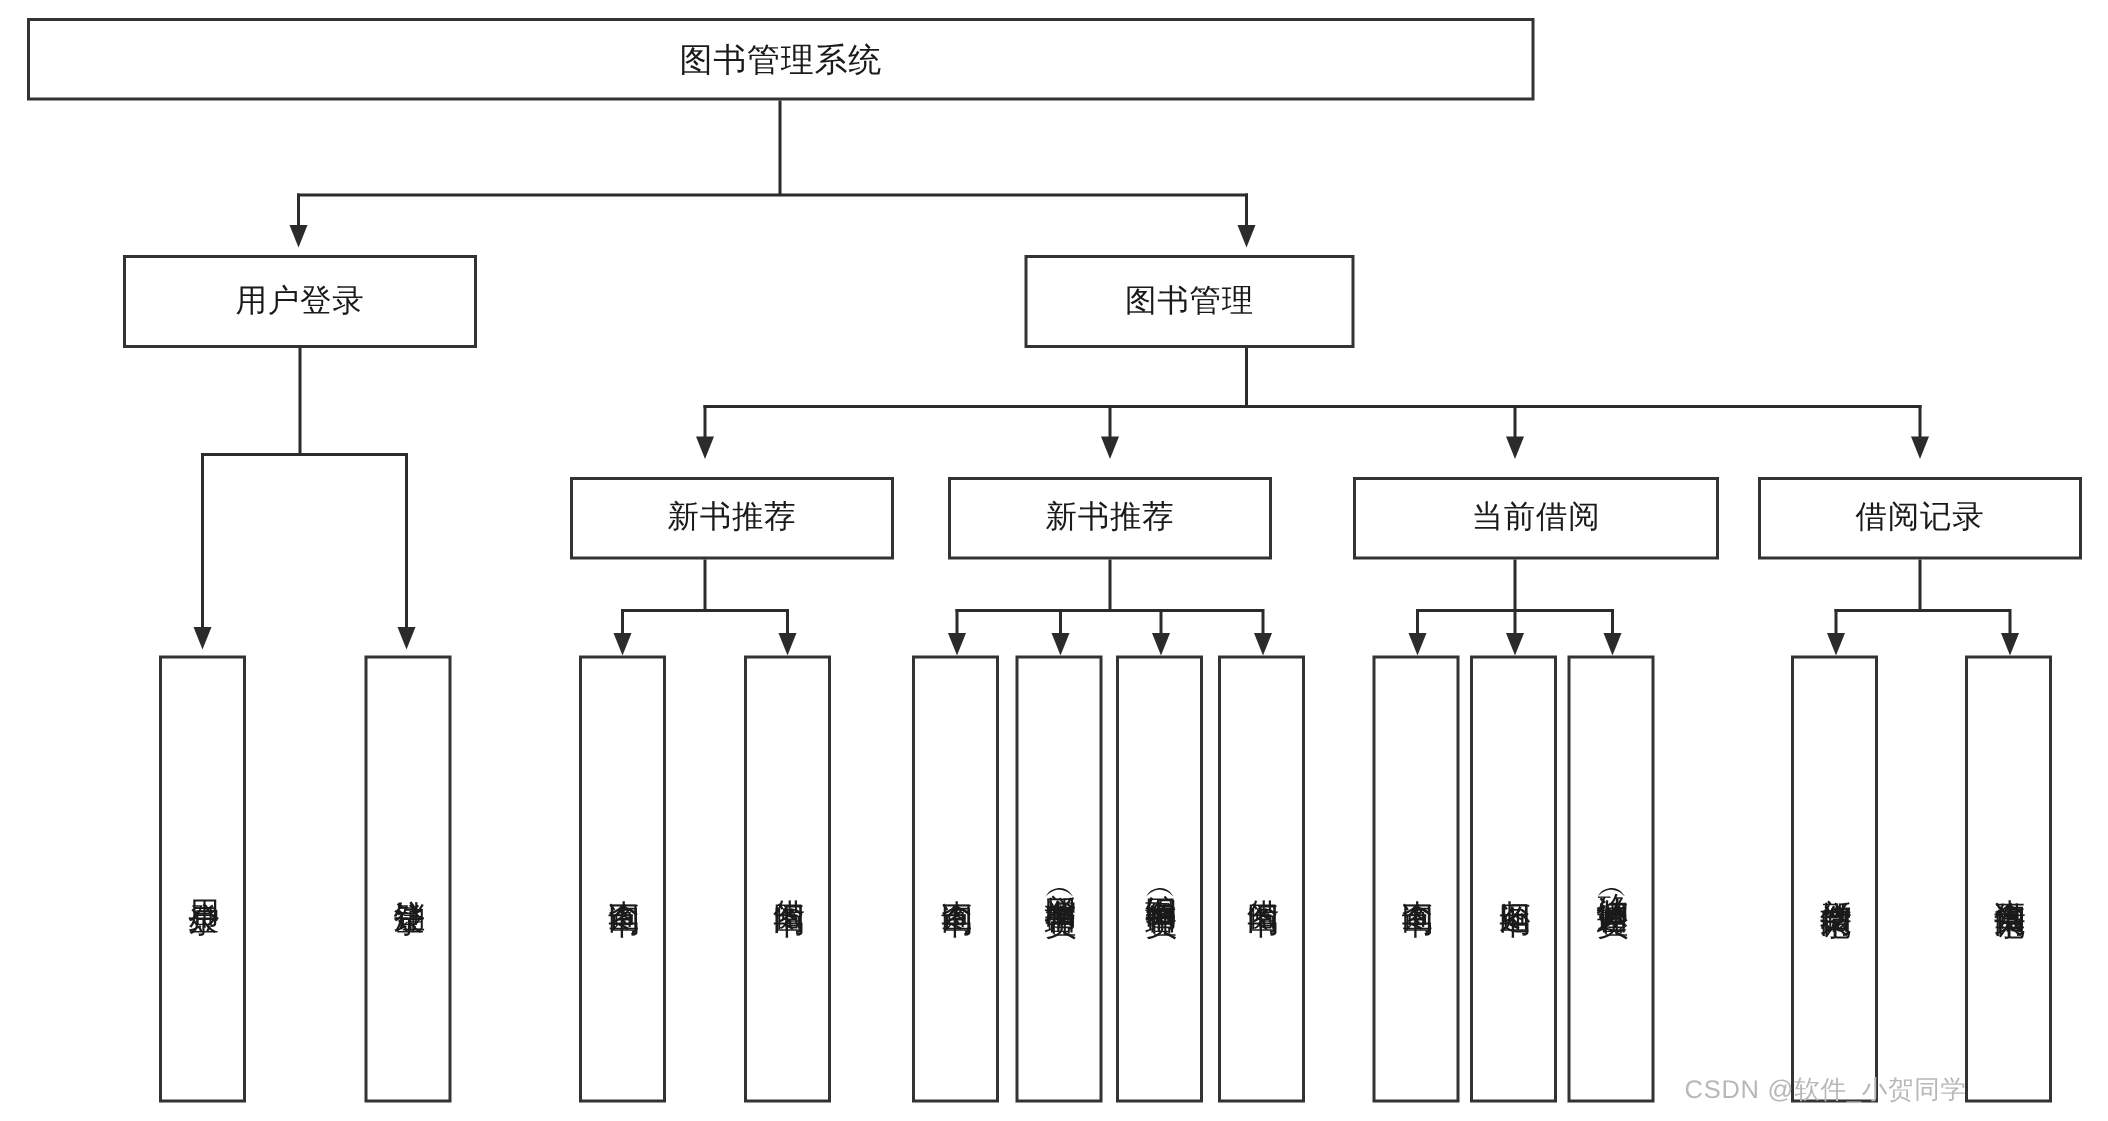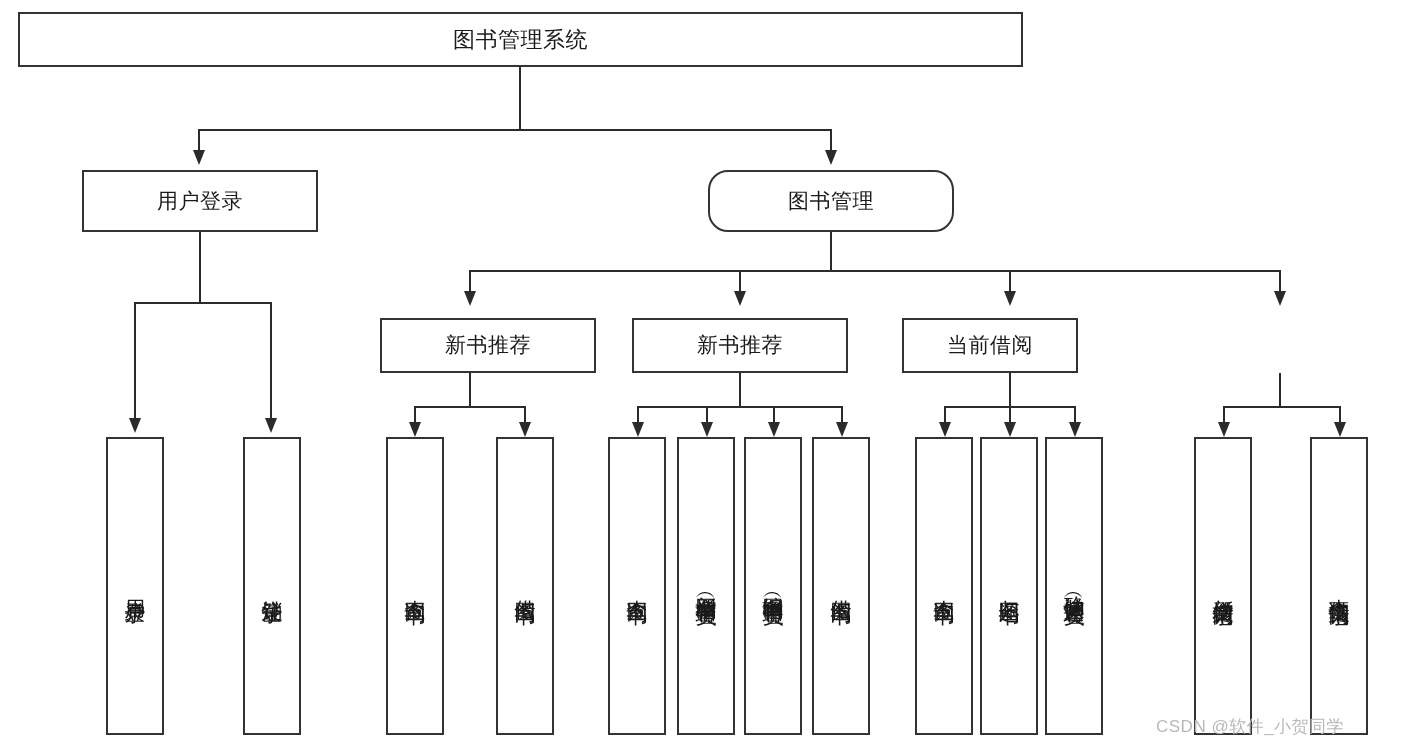--- a/index.html
+++ b/index.html
@@ -90,21 +90,21 @@
   <div class="ln v" style="left:519px; top:67px; width:2px; height:63px;"></div>
   <div class="ln h" style="left:198px; top:129px; width:634px; height:2px;"></div>
   <div class="ln v" style="left:198px; top:129px; width:2px; height:22px;"></div>
   <div class="arrow" style="left:193px; top:150px;"></div>
   <div class="ln v" style="left:830px; top:129px; width:2px; height:22px;"></div>
   <div class="arrow" style="left:825px; top:150px;"></div>
 
   <div class="node horiz" style="left:82px; top:170px; width:236px; height:62px;">
     <span class="label">用户登录</span>
   </div>
-  <div class="node horiz" style="left:708px; top:170px; width:246px; height:62px;border-radius:20px;">
+  <div class="node horiz" style="left:683px; top:170px; width:220px; height:62px;">
     <span class="label">图书管理</span>
   </div>
 
   <div class="ln v" style="left:199px; top:232px; width:2px; height:72px;"></div>
   <div class="ln h" style="left:134px; top:302px; width:138px; height:2px;"></div>
   <div class="ln v" style="left:134px; top:302px; width:2px; height:117px;"></div>
   <div class="arrow" style="left:129px; top:418px;"></div>
   <div class="ln v" style="left:270px; top:302px; width:2px; height:117px;"></div>
   <div class="arrow" style="left:265px; top:418px;"></div>
 
@@ -118,22 +118,25 @@
   <div class="arrow" style="left:1004px; top:291px;"></div>
   <div class="ln v" style="left:1279px; top:270px; width:2px; height:22px;"></div>
   <div class="arrow" style="left:1274px; top:291px;"></div>
 
   <div class="node horiz" style="left:380px; top:318px; width:216px; height:55px;">
     <span class="label">新书推荐</span>
   </div>
   <div class="node horiz" style="left:632px; top:318px; width:216px; height:55px;">
     <span class="label">新书推荐</span>
   </div>
-  <div class="node horiz" style="left:902px; top:318px; width:176px; height:55px;">
+  <div class="node horiz" style="left:902px; top:318px; width:244px; height:55px;">
     <span class="label">当前借阅</span>
+  </div>
+  <div class="node horiz" style="left:1172px; top:318px; width:216px; height:55px;">
+    <span class="label">借阅记录</span>
   </div>
 
   <div class="ln v" style="left:469px; top:373px; width:2px; height:35px;"></div>
   <div class="ln h" style="left:414px; top:406px; width:112px; height:2px;"></div>
   <div class="ln v" style="left:414px; top:406px; width:2px; height:18px;"></div>
   <div class="arrow" style="left:409px; top:422px;"></div>
   <div class="ln v" style="left:524px; top:406px; width:2px; height:18px;"></div>
   <div class="arrow" style="left:519px; top:422px;"></div>
 
   <div class="ln v" style="left:739px; top:373px; width:2px; height:35px;"></div>
@@ -200,15 +203,15 @@
     <span class="label">确认归还（管理员）</span>
   </div>
 
   <div class="node vert" style="left:1194px; top:437px; width:58px; height:298px;">
     <span class="label">新增借阅记录</span>
   </div>
   <div class="node vert" style="left:1310px; top:437px; width:58px; height:298px;">
     <span class="label">查询借阅记录</span>
   </div>
 
-  <div class="watermark" style="left:1156px; top:715px;">CSDN @软件_小贺同学</div>
+  <div class="watermark" style="left:1123px; top:715px;">CSDN @软件_小贺同学</div>
 
 </div>
 
 </body></html>

